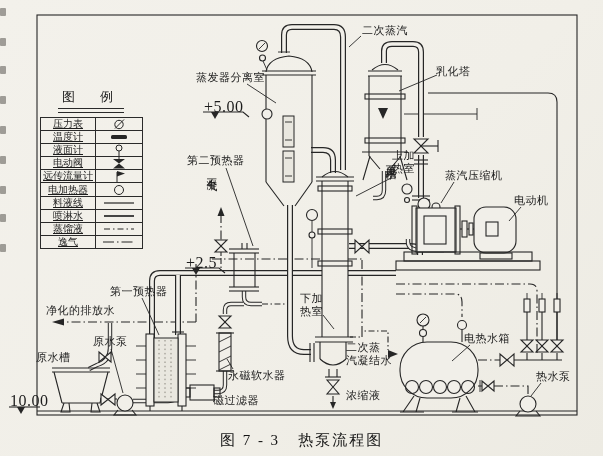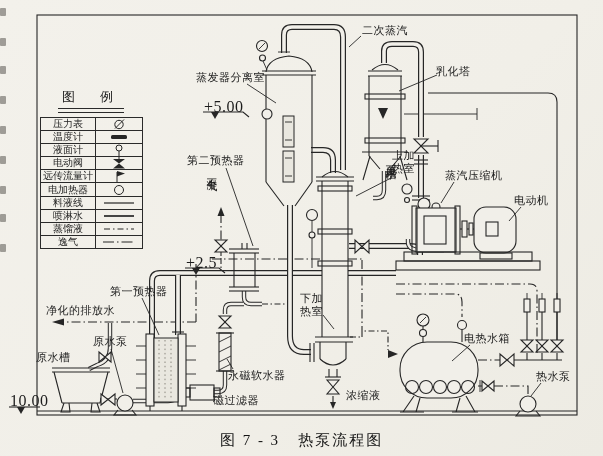--- a/index.html
+++ b/index.html
@@ -9,21 +9,21 @@
   .lbl.v{writing-mode:vertical-rl;text-orientation:upright;letter-spacing:1px;line-height:13px;}
   .lbl.two span{display:block;}
   .elev{position:absolute;font-size:16px;letter-spacing:0.5px;color:#1c1c1c;font-family:"Liberation Serif",serif;}
   .caption{position:absolute;left:0;top:431px;width:100%;text-align:center;font-size:15px;letter-spacing:2px;color:#141414;}
   .caption .gap{display:inline-block;width:18px;}
   
   .legend{position:absolute;left:38px;top:88px;width:105px;}
   .legend-header{text-align:center;font-size:13px;letter-spacing:6px;color:#1a1a1a;}
   .legend-rule{width:66px;height:3px;margin:2px auto 4px auto;border-top:1px solid #2a2a2a;border-bottom:1px solid #2a2a2a;}
   .legend-table{border:1px solid #2a2a2a;margin-left:2px;}
-  .legend-row{display:flex;height:12.1px;border-bottom:1px solid #2a2a2a;align-items:center;}
+  .legend-row{display:flex;height:12.1px;border-bottom:1px solid #2a2a2a;align-items:center;text-decoration:underline;}
   .legend-row:last-child{border-bottom:none;}
   .legend-label{flex:1;text-align:center;font-size:10px;letter-spacing:0px;border-right:1px solid #2a2a2a;height:100%;display:flex;align-items:center;justify-content:center;white-space:nowrap;}
   .legend-sym{width:46px;height:100%;display:flex;align-items:center;justify-content:center;}
   .artifact{position:absolute;width:6px;background:#4d4a45;opacity:.5;border-radius:1px;filter:blur(.4px);}
 </style>
 </head>
 <body>
 
 <div id="page">
 
@@ -465,20 +465,24 @@
   <div class="lbl two" style="left:300px;top:292px">
     <span>下加</span>
     <span>热室</span>
   </div>
   <div class="lbl" style="left:110px;top:285px">第一预热器</div>
   <div class="lbl" style="left:46px;top:304px">净化的排放水</div>
   <div class="lbl" style="left:93px;top:335px">原水泵</div>
   <div class="lbl" style="left:36px;top:351px">原水槽</div>
   <div class="lbl" style="left:228px;top:369px">永磁软水器</div>
   <div class="lbl" style="left:213px;top:394px">磁过滤器</div>
+  <div class="lbl two" style="left:346px;top:341px">
+    <span>二次蒸</span>
+    <span>汽凝结水</span>
+  </div>
   <div class="lbl" style="left:346px;top:389px">浓缩液</div>
   <div class="lbl" style="left:464px;top:332px">电热水箱</div>
   <div class="lbl" style="left:536px;top:370px">热水泵</div>
 
   <div class="elev" style="left:204px;top:98px">+5.00</div>
   <div class="elev" style="left:186px;top:254px">+2.5</div>
   <div class="elev" style="left:10px;top:392px">10.00</div>
 
   <div class="caption">
     <span>图 7 - 3</span><span class="gap"></span><span>热泵流程图</span>

